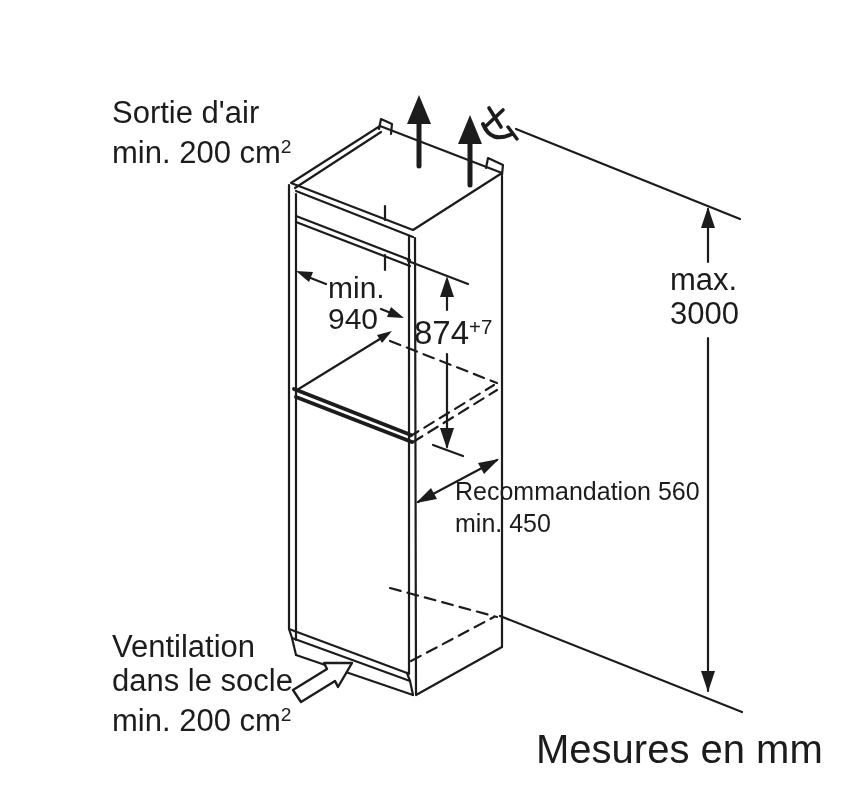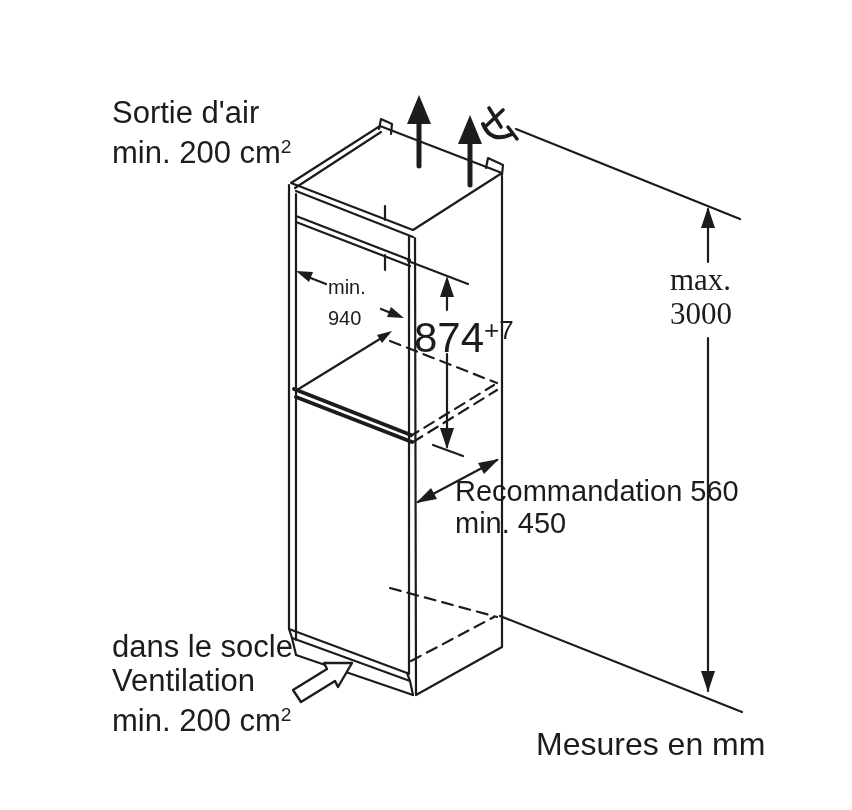--- a/index.html
+++ b/index.html
@@ -5,25 +5,25 @@
   html,body{margin:0;padding:0;background:#fff;}
   .canvas{
     position:relative;width:852px;height:810px;background:var(--bg,#ffffff);
     font-family:"Liberation Sans", sans-serif;color:var(--line,#1c1c1c);
     overflow:hidden;
   }
   .drawing{position:absolute;left:0;top:0;}
   .lbl{position:absolute;white-space:nowrap;line-height:1.1;color:var(--line,#1c1c1c);}
   .lbl .row{display:block;}
   .sup{font-size:0.62em;vertical-align:0.5em;}
-  .fs-29{font-size:29px;line-height:32px;}
-  .fs-30{font-size:20px;line-height:31px;}
+  .fs-29{font-size:25px;line-height:32px;}
+  .fs-30{font-size:30px;line-height:31px;}
   .fs-31{font-size:31px;line-height:34px;}
-  .fs-32{font-size:32px;}
-  .fs-33{font-size:42px;}
+  .fs-32{font-size:40px;}
+  .fs-33{font-size:33px;}
   svg{display:block;}
   svg .ln{stroke:var(--line,#1c1c1c);stroke-width:2.2;fill:none;stroke-linecap:round;stroke-linejoin:round;}
   svg .thick{stroke-width:4;}
   svg .dash{stroke-dasharray:11,7;}
   svg .solid{fill:var(--line,#1c1c1c);stroke:none;}
   svg .hollow{fill:#ffffff;stroke:var(--line,#1c1c1c);stroke-width:2.4;stroke-linejoin:round;}
   svg .sym{stroke:var(--line,#1c1c1c);fill:none;stroke-linecap:round;}
 </style>
 </head>
 <body>
@@ -138,33 +138,33 @@
 
   <div class="lbl fs-30" style="left:328px;top:272px;">
     <span class="row">min.</span>
     <span class="row">940</span>
   </div>
 
   <div class="lbl fs-33" style="left:414px;top:315px;">
     <span>874</span><span class="sup">+7</span>
   </div>
 
-  <div class="lbl fs-31" style="left:670px;top:263px;font-family:Liberation Serif, serif;">
+  <div class="lbl fs-31" style="left:670px;top:263px;">
     <span class="row">max.</span>
     <span class="row">3000</span>
   </div>
 
   <div class="lbl fs-29" style="left:455px;top:475px;">
     <span class="row">Recommandation 560</span>
     <span class="row">min. 450</span>
   </div>
 
   <div class="lbl fs-31" style="left:112px;top:630px;">
+    <span class="row">Ventilation</span>
     <span class="row">dans le socle</span>
-    <span class="row">Ventilation</span>
     <span class="row"><span>min. 200 cm</span><span class="sup">2</span></span>
   </div>
 
   <div class="lbl fs-32" style="left:536px;top:727px;">
     <span>Mesures en mm</span>
   </div>
 
 </div>
 
 </body></html>

